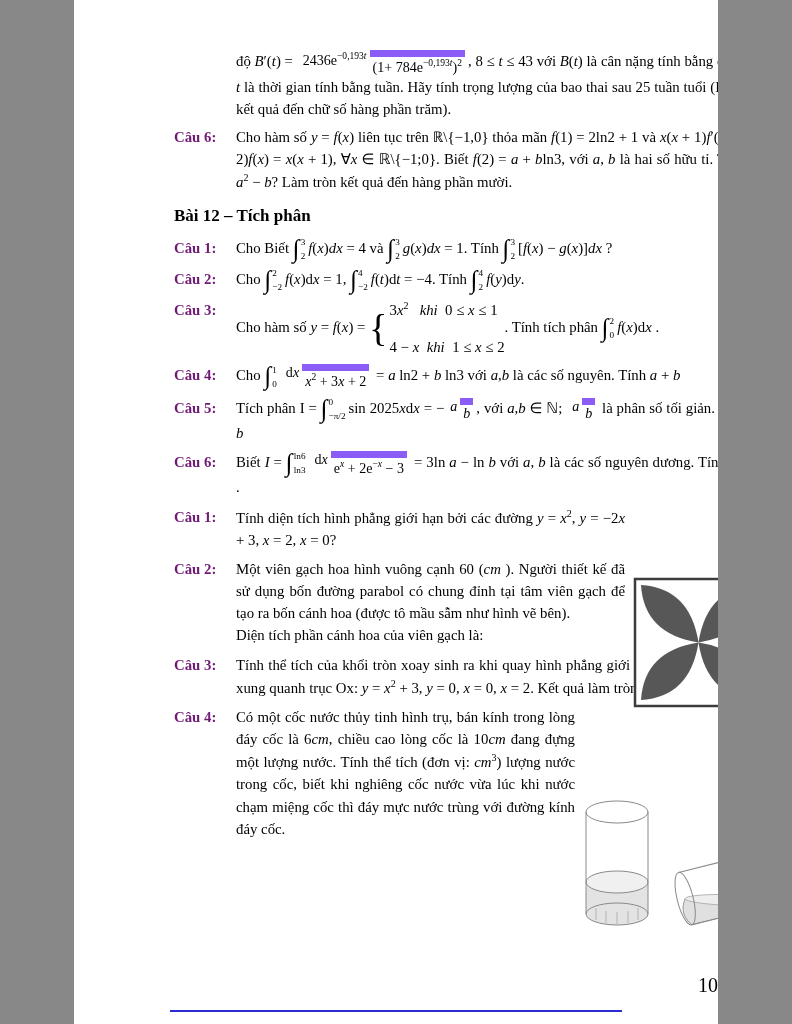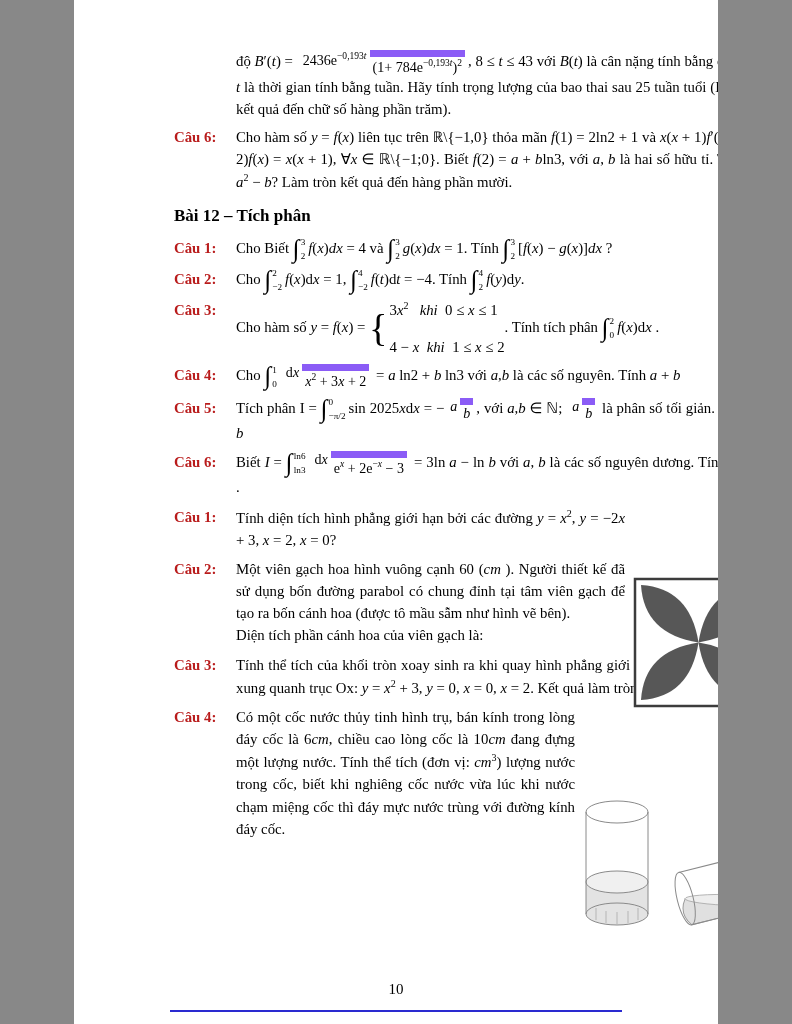--- a/index.html
+++ b/index.html
@@ -5,21 +5,21 @@
   * { box-sizing: border-box; }
   html,body { margin:0; padding:0; background:#888; }
   .page {
     position:relative; width:644px; height:1024px; margin:0 auto;
     background:#ffffff; font-family:"Liberation Serif", serif;
     font-size:14.8px; color:#000; line-height:1.5; overflow:hidden;
   }
   .content { position:absolute; left:100px; top:50px; width:596px; }
   .intro { margin:0 0 6px 62px; text-align:justify; }
   .q { display:flex; align-items:flex-start; margin:0 0 7px 0; }
-  .qlabel { flex:0 0 62px; font-weight:bold; color:#b91c1c; }
+  .qlabel { flex:0 0 62px; font-weight:bold; color:#701a75; }
   .qbody { flex:1; text-align:justify; }
   .qbody.narrow  { margin-right:145px; }
   .qbody.narrow2 { margin-right:195px; }
   .section { text-align:left; font-weight:bold; 
              font-size:17px; margin:10px 0 8px 0; color:#000000; }
   
   sup, sub { font-size:0.68em; }
   .frac { display:inline-flex; flex-direction:row; text-align:center;
           vertical-align:middle; margin:0 3px; line-height:1.2; font-size:0.95em; }
   .frac .fn { padding:0 3px; }
@@ -31,21 +31,21 @@
   .brace { font-size:2.6em; font-weight:300; vertical-align:middle;
            line-height:0.8; margin-right:2px; }
   .cases { display:inline-flex; flex-direction:column; vertical-align:middle;
            row-gap:18px; text-align:left; line-height:1.3; }
   
   .fig { position:absolute; }
   .fig-flower { left:558px; top:576px; }
   .fig-glass1 { left:506px; top:798px; }
   .fig-glass2 { left:588px; top:838px; }
   .pagenum { position:absolute; bottom:24px; left:0; width:100%;
-             text-align:center; font-size:15px; }
+             text-align:right; font-size:20px; }
   .footline { position:absolute; left:96px; right:96px; bottom:12px;
               border-top:2px solid #2a2ad0; }
 </style>
 </head>
 <body>
 
 <div class="page">
   <div class="content">
 
     <p class="intro">độ <i>B</i>′(<i>t</i>) = <span class="frac">

